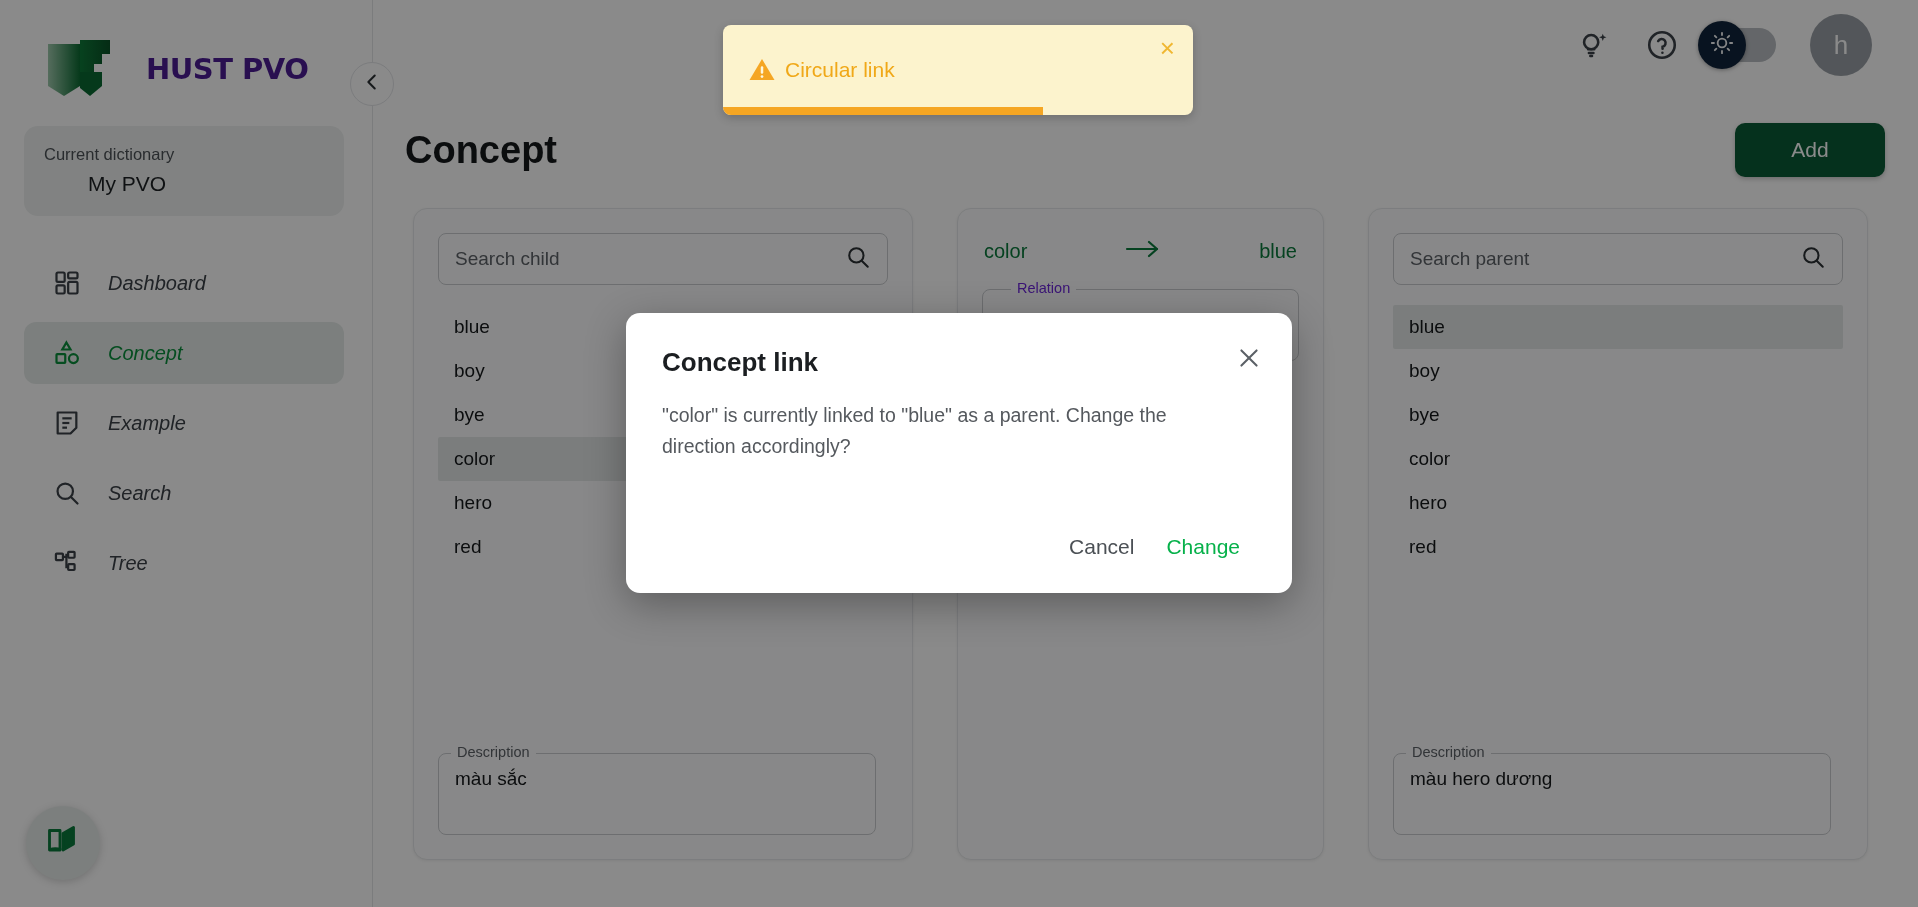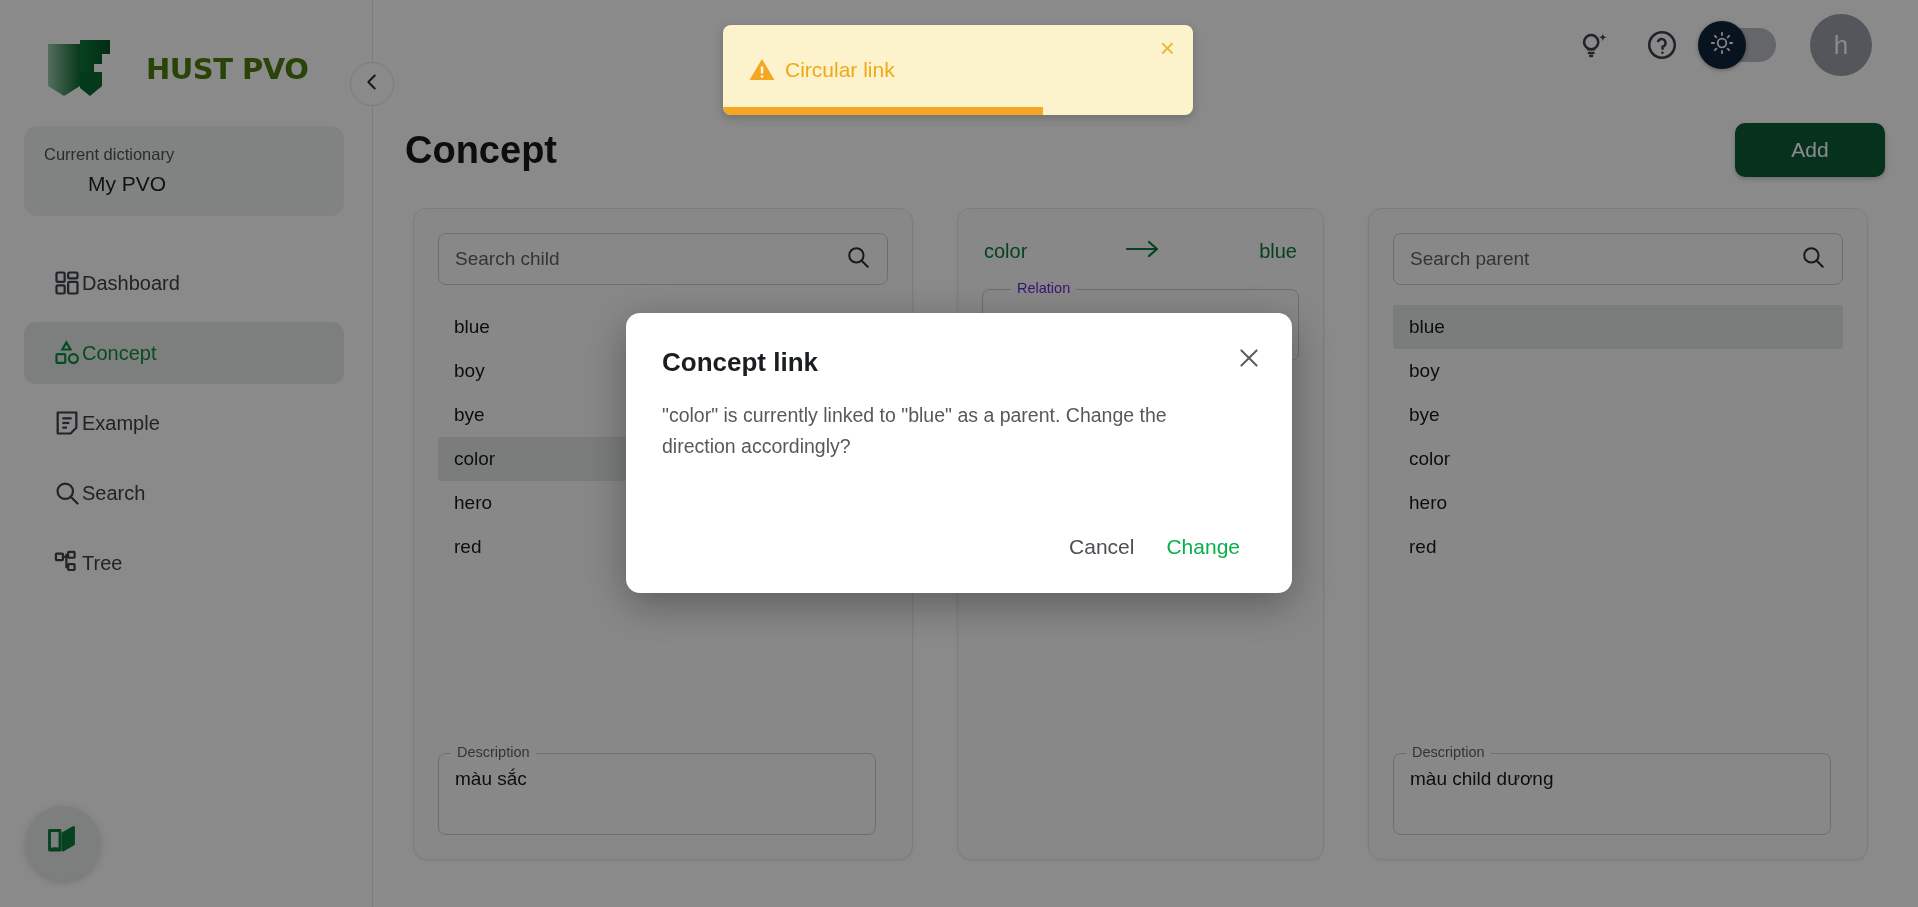--- a/index.html
+++ b/index.html
@@ -33,21 +33,21 @@
     display: flex; align-items: center; gap: 14px;
     padding: 26px 0 0 46px;
     height: 112px;
   }
   .logo-mark { width: 86px; height: 62px; flex: none; }
   .logo-text {
     font-family: "DejaVu Sans", sans-serif;
     font-weight: 700;
     font-size: 29px;
     letter-spacing: -0.5px;
-    color: #4d7c0f;
+    color: #4c1d95;
     white-space: nowrap;
     text-align: right;
   }
   .collapse-btn {
     position: absolute; right: -22px; top: 62px;
     width: 44px; height: 44px; border-radius: 50%;
     background: #ffffff;
     border: 1px solid #e3e5e8;
     display: flex; align-items: center; justify-content: center;
     cursor: pointer;
@@ -59,28 +59,29 @@
     margin: 14px 28px 0 24px;
     background: #eef1f0;
     border-radius: 14px;
     padding: 16px 20px 18px 20px;
   }
   .dict-label { font-size: 16.5px; color: #4d5257; line-height: 24px; }
   .dict-value { font-size: 21px; color: #1d2124; margin-top: 4px; line-height: 28px; margin-left: 44px; }
 
   .nav { margin-top: 36px; }
   .nav-item {
-    display: flex; align-items: center; 
+    display: flex; align-items: center; gap: 26px;
     height: 62px;
     margin: 8px 28px 8px 24px;
     padding-left: 28px;
     border-radius: 12px;
     cursor: pointer;
     color: #3c4248;
     font-size: 20px;
+    font-style: italic;
   }
   .nav-item.active { background: #e6ebe9; color: #0a8f3c; }
   .nav-icon { width: 30px; height: 30px; display: flex; align-items: center; justify-content: center; flex: none; }
   .nav-icon svg { width: 28px; height: 28px; }
 
   .fab {
     position: absolute; left: 26px; bottom: 27px;
     width: 74px; height: 74px; border-radius: 50%;
     background: #e6ebe9;
     display: flex; align-items: center; justify-content: center;
@@ -477,21 +478,21 @@
       <div class="list">
         <div class="list-item selected">blue</div>
         <div class="list-item">boy</div>
         <div class="list-item">bye</div>
         <div class="list-item">color</div>
         <div class="list-item">hero</div>
         <div class="list-item">red</div>
       </div>
       <div class="desc-field">
         <span class="desc-legend">Description</span>
-        <div class="desc-value">màu child dương</div>
+        <div class="desc-value">màu hero dương</div>
       </div>
     </section>
   </div>
 </div>
 
 <div id="dim"></div>
 
 <div class="toast">
   <div class="toast-body">
     <span class="toast-icon">

